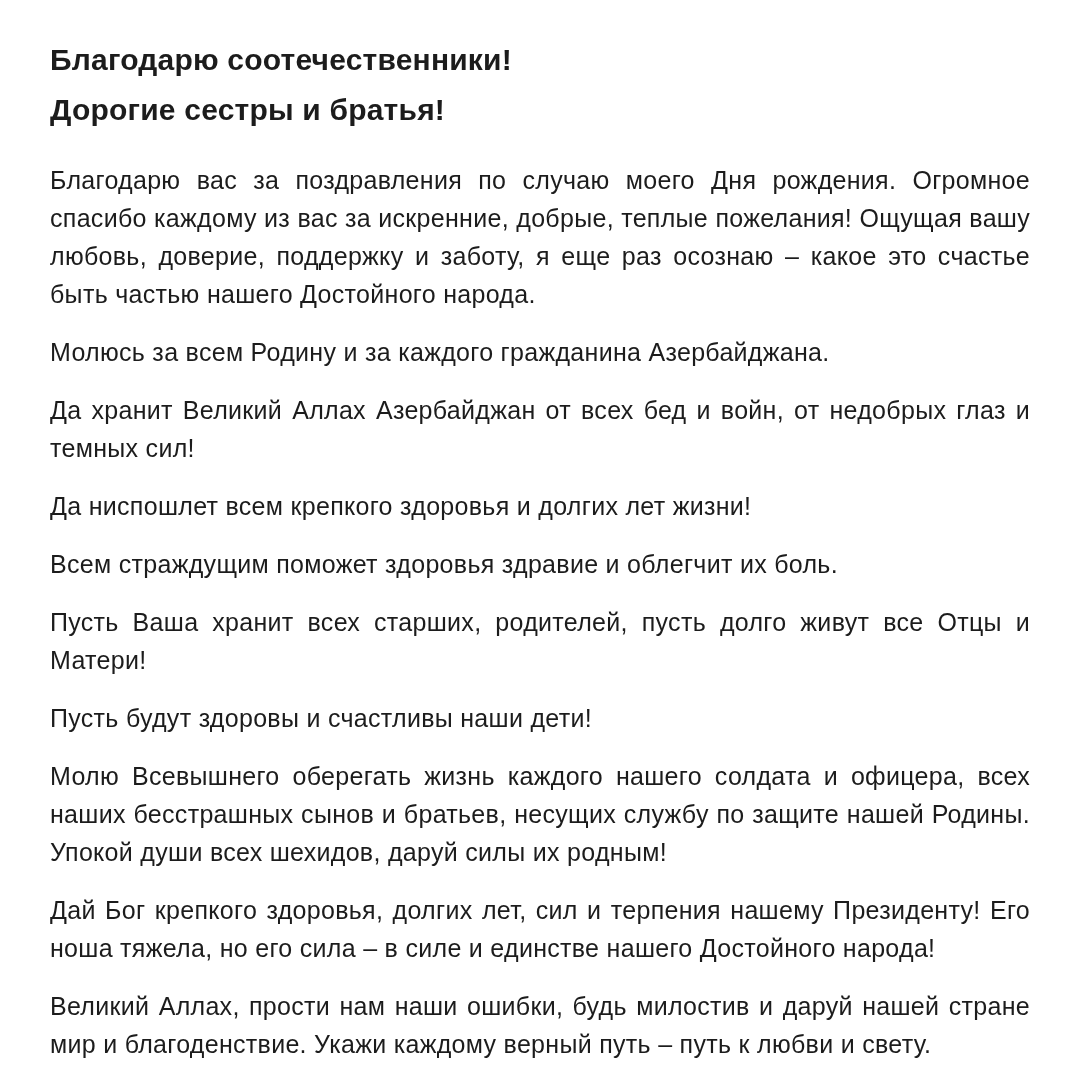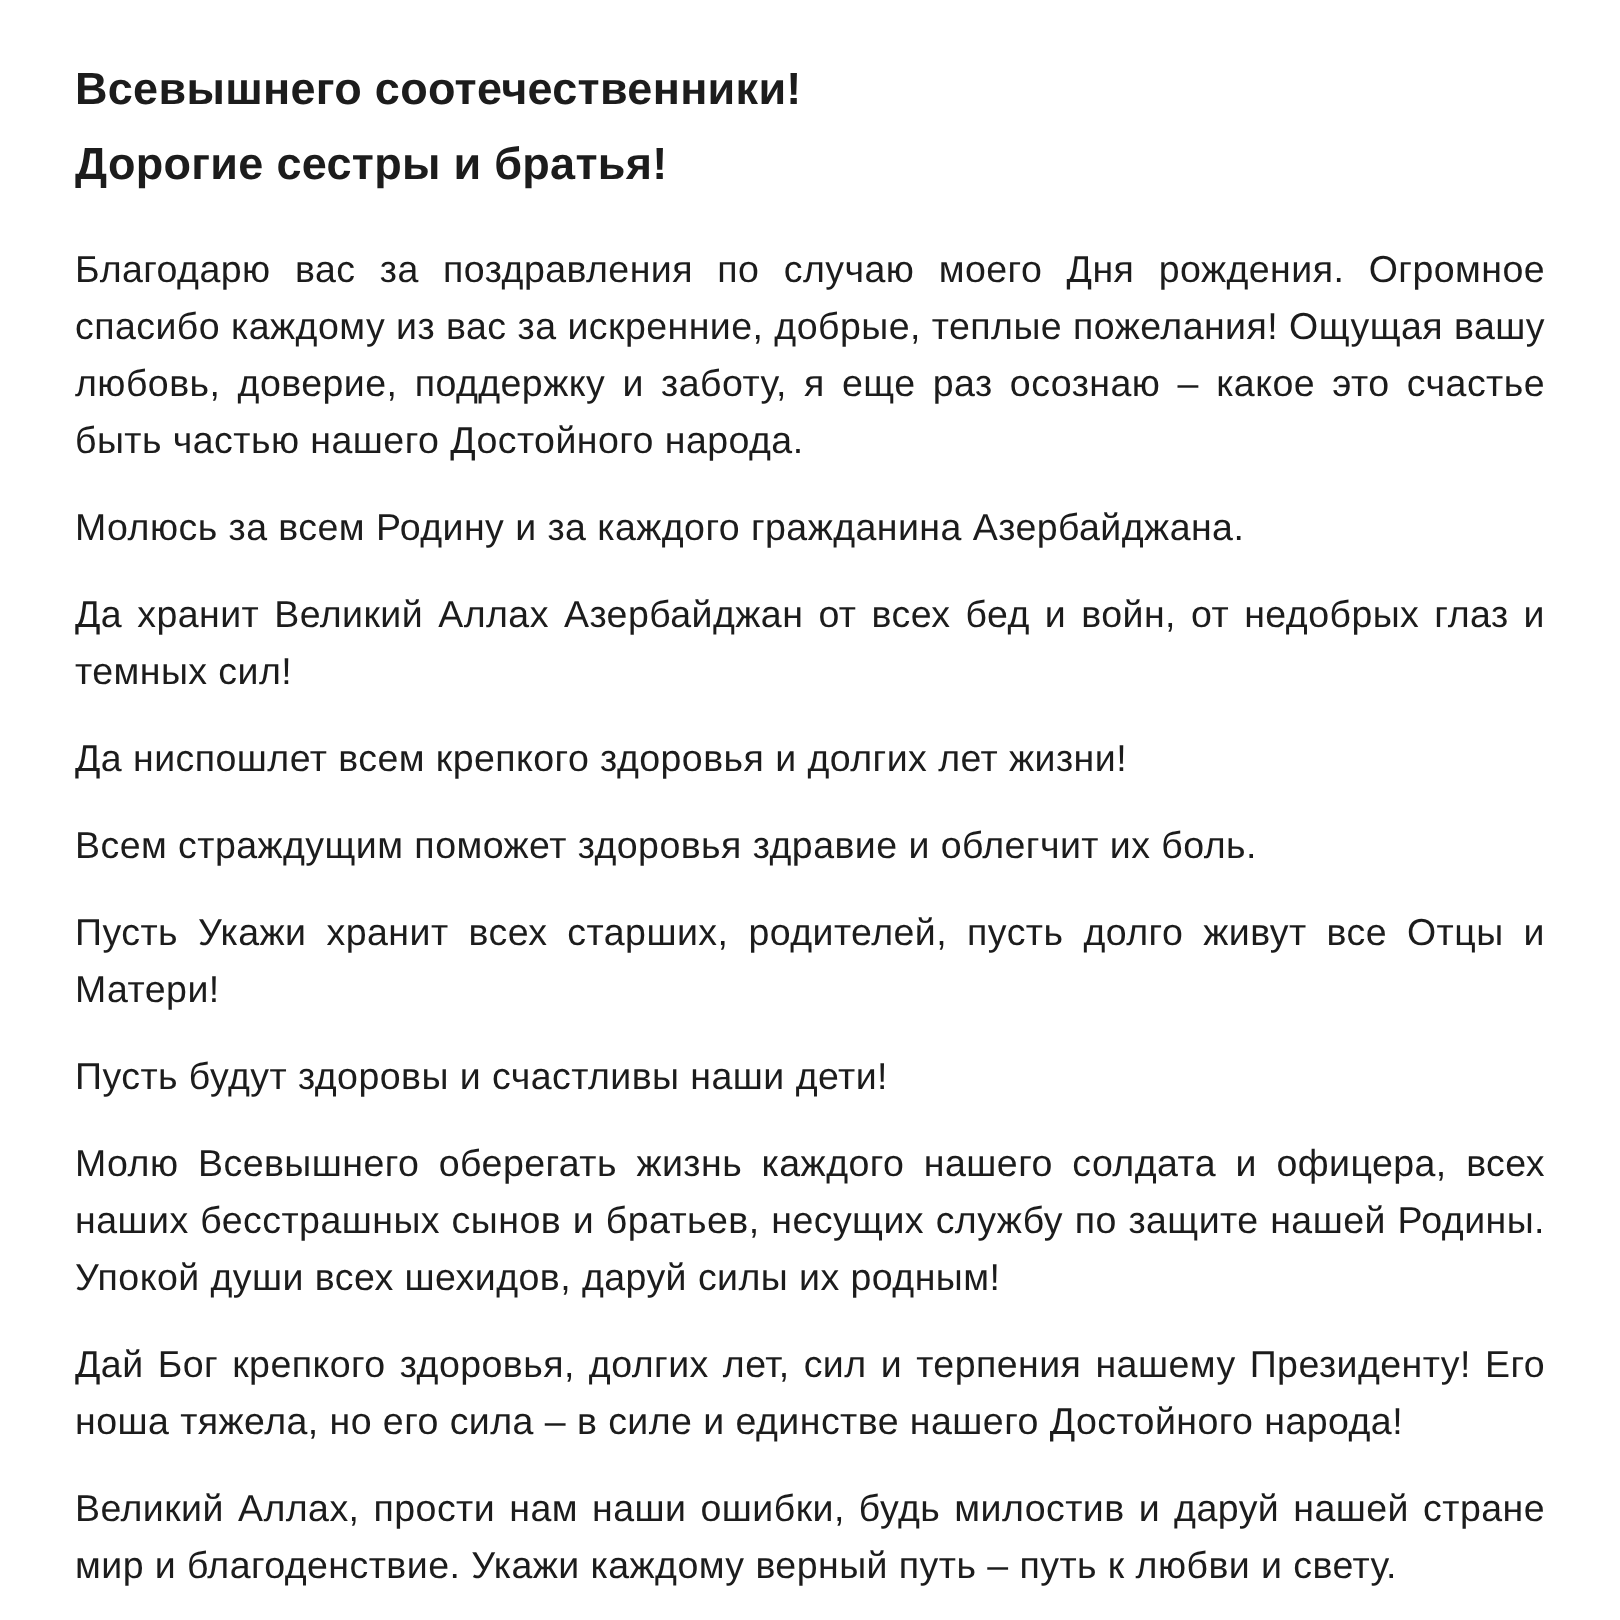--- a/index.html
+++ b/index.html
@@ -47,29 +47,29 @@
     white-space: pre-wrap;
   }
   .signature + .signature {
     margin-top: 12px;
   }
 </style>
 </head>
 <body style="background: rgb(255, 255, 255);">
 
 <div class="page" style="color: rgb(28, 28, 28);">
-  <h1 class="heading">Всевышнего соотечественники!</h1>
+  <h1 class="heading">Благодарю соотечественники!</h1>
   <h1 class="heading second">Дорогие сестры и братья!</h1>
 
   <p class="body-paragraph">Благодарю вас за поздравления по случаю моего Дня рождения. Огромное спасибо каждому из вас за искренние, добрые, теплые пожелания! Ощущая вашу любовь, доверие, поддержку и заботу, я еще раз осознаю – какое это счастье быть частью нашего Достойного народа.</p>
   <p class="body-paragraph">Молюсь за всем Родину и за каждого гражданина Азербайджана.</p>
   <p class="body-paragraph">Да хранит Великий Аллах Азербайджан от всех бед и войн, от недобрых глаз и темных сил!</p>
   <p class="body-paragraph">Да ниспошлет всем крепкого здоровья и долгих лет жизни!</p>
   <p class="body-paragraph">Всем страждущим поможет здоровья здравие и облегчит их боль.</p>
-  <p class="body-paragraph">Пусть Укажи хранит всех старших, родителей, пусть долго живут все Отцы и Матери!</p>
+  <p class="body-paragraph">Пусть Ваша хранит всех старших, родителей, пусть долго живут все Отцы и Матери!</p>
   <p class="body-paragraph">Пусть будут здоровы и счастливы наши дети!</p>
   <p class="body-paragraph">Молю Всевышнего оберегать жизнь каждого нашего солдата и офицера, всех наших бесстрашных сынов и братьев, несущих службу по защите нашей Родины. Упокой души всех шехидов, даруй силы их родным!</p>
   <p class="body-paragraph">Дай Бог крепкого здоровья, долгих лет, сил и терпения нашему Президенту! Его ноша тяжела, но его сила – в силе и единстве нашего Достойного народа!</p>
   <p class="body-paragraph">Великий Аллах, прости нам наши ошибки, будь милостив и даруй нашей стране мир и благоденствие. Укажи каждому верный путь – путь к любви и свету.</p>
 
   <p class="signature">С любовью,</p>
   <p class="signature">Ваша  MEHRİBAN.</p>
 </div>
 
 </body></html>

